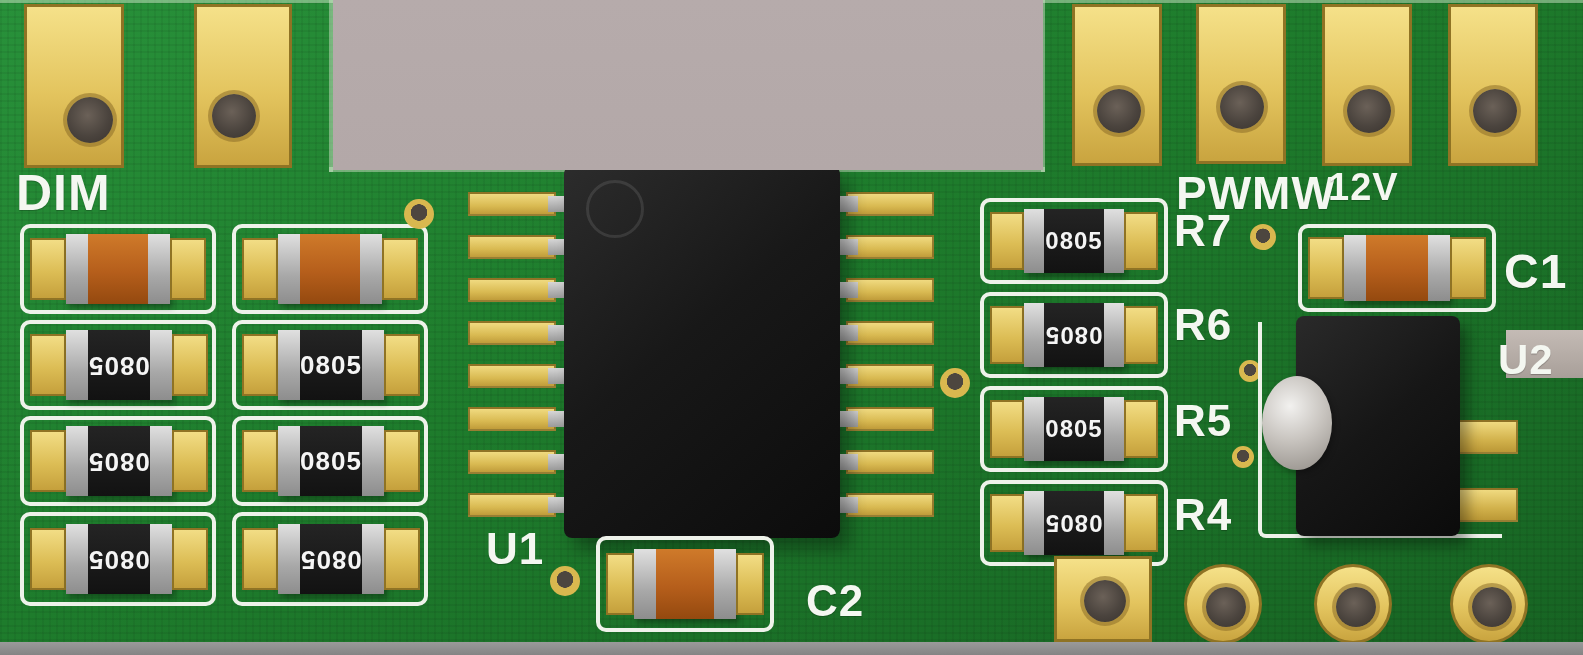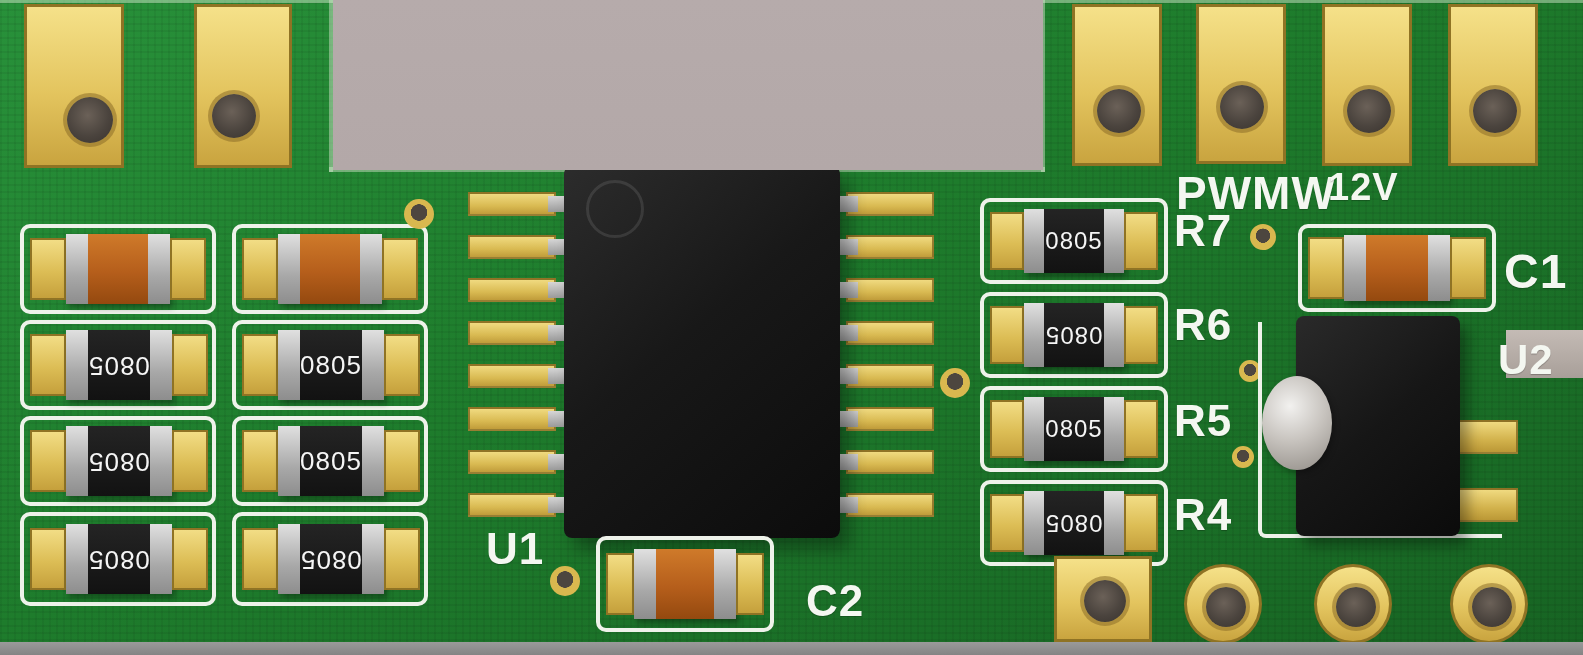--- a/index.html
+++ b/index.html
@@ -34,21 +34,21 @@
   .outline {
     position:absolute; box-sizing:border-box;
     border:4px solid #eef2ea; border-radius:10px;
   }
   .row { display:flex; align-items:center; padding:5px 6px; gap:0; }
   .pad-sm {
     flex:0 0 36px; height:62px;
     background:linear-gradient(180deg,#f2dd85,#dcbd55 55%,#c5a03c);
     border:2px solid #8f7324; box-sizing:border-box;
   }
-  .chip { flex:1; height:70px; display:flex; box-shadow:3px 4px 6px rgba(0,0,0,0.35); }
+  .chip { flex:1; height:70px; display:flex; box-shadow:3px 4px 6px rgba(0,0,0,0.35);font-weight:bold; }
   .cap { flex:0 0 22px; background:linear-gradient(180deg,#e0e0e0,#a8a8a8 60%,#8d8d8d); }
   .body { flex:1; display:flex; align-items:center; justify-content:center; }
   .body.res { background:linear-gradient(180deg,#242424,#121212); color:#f2f2f2; }
   .body.capor { background:linear-gradient(180deg,#cf7a2a,#b55e1b 55%,#94490f); }
   .mark { font-size:26px; letter-spacing:1px; color:#f5f5f5; }
   .r180 { transform:rotate(180deg); display:inline-block; }
 
   .ic {
     position:absolute; border-radius:8px;
     background:linear-gradient(140deg,#2c2c2c 0%, #181818 45%, #0c0c0c 100%);
@@ -120,20 +120,21 @@
     <div class="pad" style="left:1196px;top:4px;width:90px;height:160px">
       <div class="hole" style="left:21px;top:78px;width:44px;height:44px"></div>
     </div>
     <div class="pad" style="left:1322px;top:4px;width:90px;height:162px">
       <div class="hole" style="left:22px;top:82px;width:44px;height:44px"></div>
     </div>
     <div class="pad" style="left:1448px;top:4px;width:90px;height:162px">
       <div class="hole" style="left:22px;top:82px;width:44px;height:44px"></div>
     </div>
 
+    <div class="lbl" style="left:16px;top:164px;font-size:50px">DIM</div>
     <div class="lbl" style="left:1176px;top:166px;font-size:46px">PWMW</div>
     <div class="lbl" style="left:1328px;top:166px;font-size:38px">12V</div>
 
     <div class="outline row" style="left:20px;top:224px;width:196px;height:90px">
       <div class="pad-sm"></div>
       <div class="chip">
         <div class="cap"></div>
         <div class="body capor"></div>
         <div class="cap"></div>
       </div>

